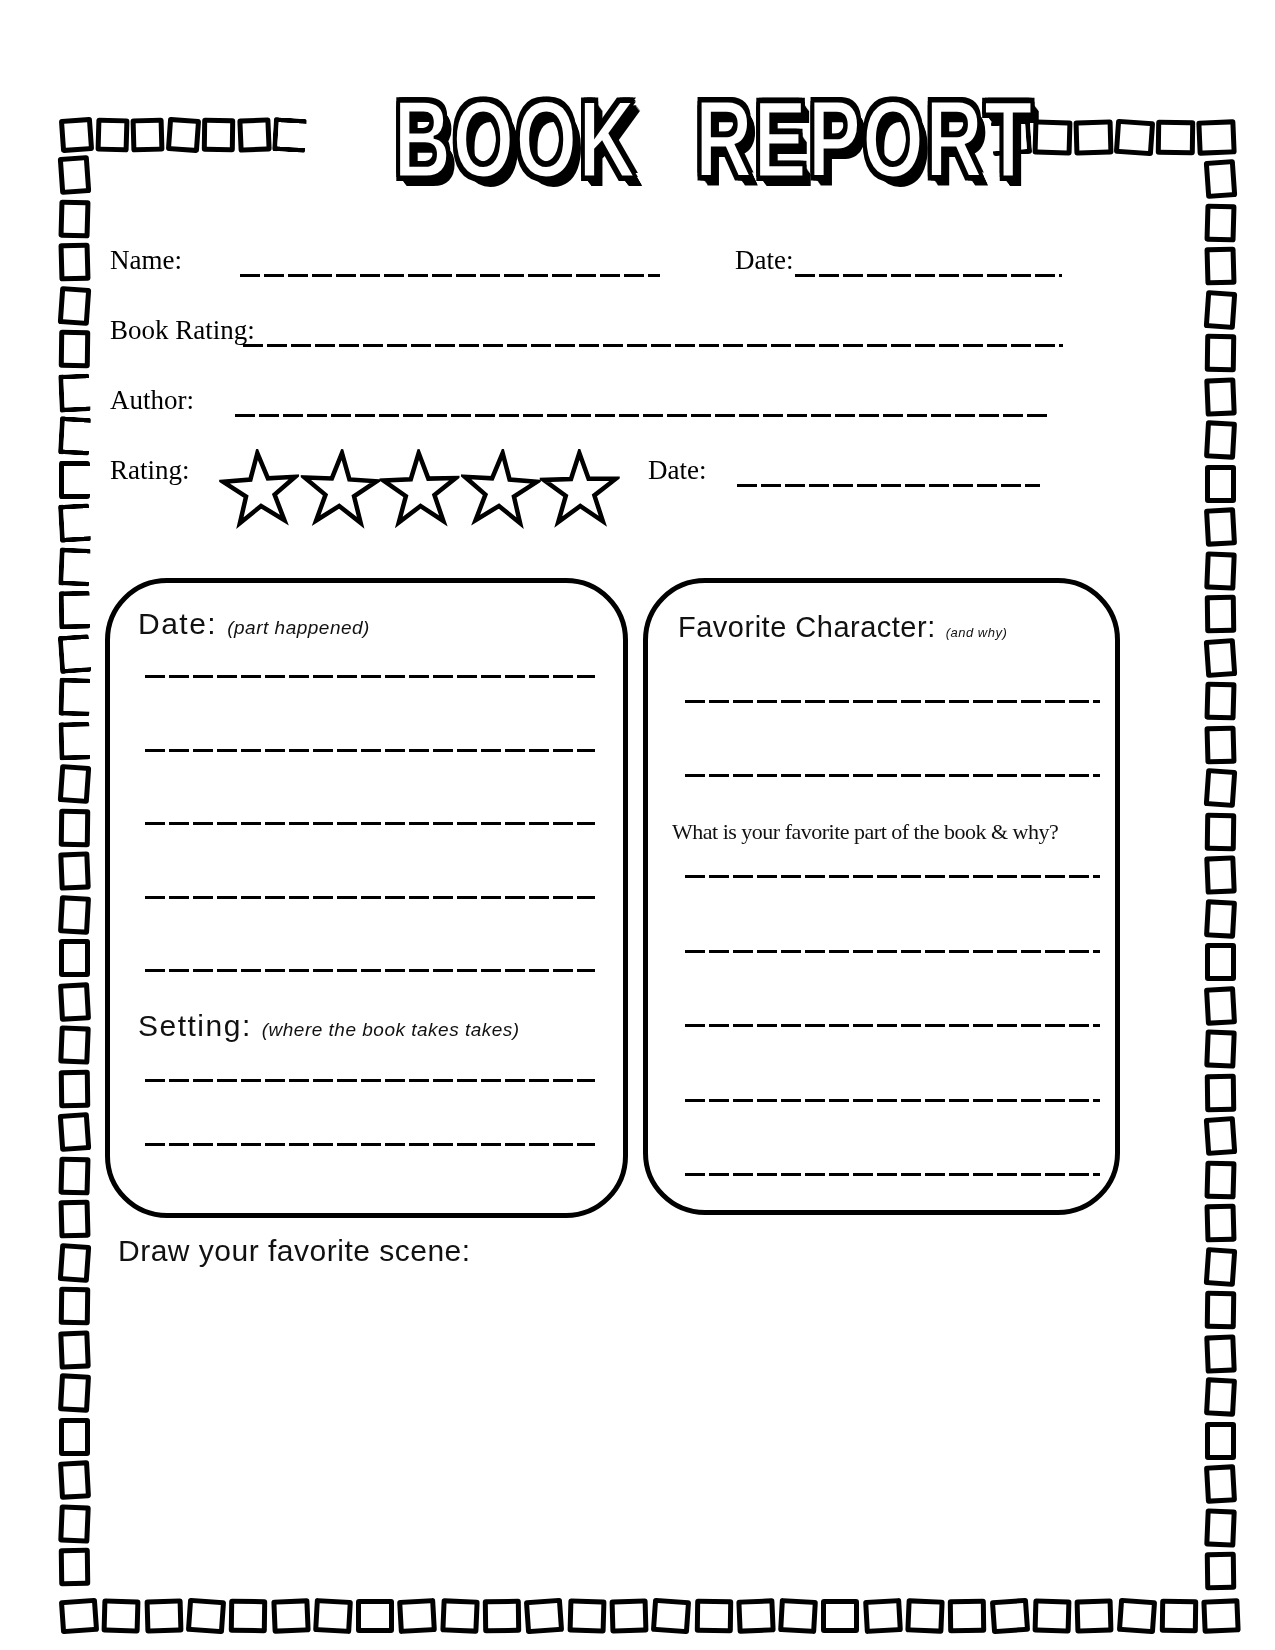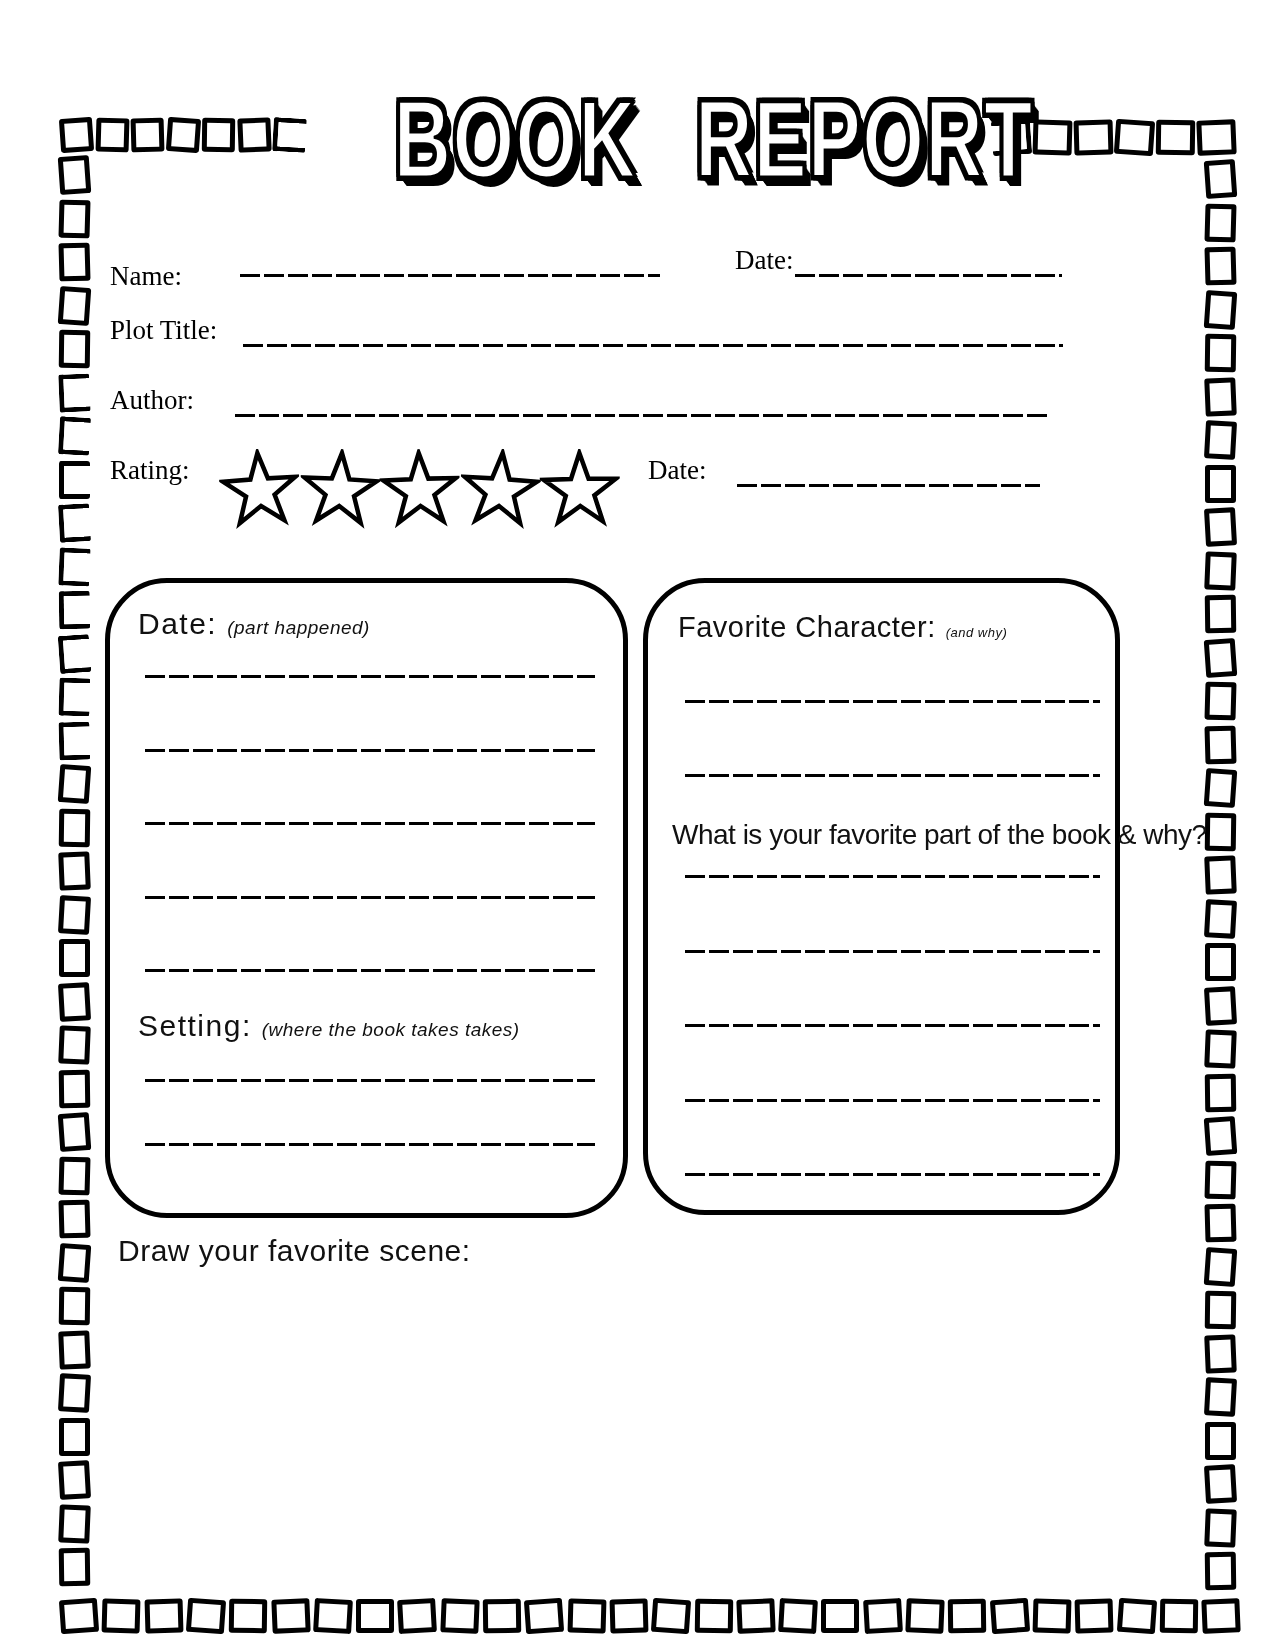--- a/index.html
+++ b/index.html
@@ -22,21 +22,21 @@
          background:repeating-linear-gradient(90deg,#000 0 20px,rgba(0,0,0,0) 20px 24px);}
   
   .stars{position:absolute;left:220px;top:448px;width:392px;height:86px;display:flex;justify-content:space-between;align-items:center;}
   .star{width:80px;height:84px;flex:0 0 auto;}
   .star path{fill:#fff;stroke:#000;stroke-width:4.5;stroke-linejoin:miter;}
   
   .rbox{position:absolute;box-sizing:border-box;border:5px solid #000;border-radius:62px;background:#fff;}
   .box-head{position:absolute;white-space:nowrap;}
   .bh-main{font-size:30px;letter-spacing:1.5px;color:#111;}
   .bh-hint{font-size:19px;font-style:italic;letter-spacing:.5px;color:#111;margin-left:10px;}
-  .question{position:absolute;font-size:28px;letter-spacing:-.5px;white-space:nowrap;color:#111;}
+  .question{position:absolute;font-size:22px;letter-spacing:-.5px;white-space:nowrap;color:#111;font-family:Liberation Serif, serif;}
   .draw-label{position:absolute;left:118px;top:1234px;font-size:30px;letter-spacing:.5px;color:#111;}
   .lines{position:absolute;}
 </style>
 </head>
 <body>
 
 <div class="page">
 
   <div class="brun" style="left:60px;top:118px;width:260px;height:36px">
       <span class="bsq" style="left: 0px; top: 0px; width: 33px; height: 34px; transform: rotate(-4deg);"></span>
@@ -151,26 +151,26 @@
       <span class="bsq" style="left: 930.6px; top: 0px; width: 38px; height: 34px; transform: rotate(-4deg);"></span>
       <span class="bsq" style="left: 972.9px; top: 0px; width: 38px; height: 34px; transform: rotate(1.6deg);"></span>
       <span class="bsq" style="left: 1015.2px; top: 0px; width: 38px; height: 34px; transform: rotate(-1.6deg);"></span>
       <span class="bsq" style="left: 1057.5px; top: 0px; width: 38px; height: 34px; transform: rotate(4deg);"></span>
       <span class="bsq" style="left: 1099.8px; top: 0px; width: 38px; height: 34px; transform: rotate(0.8deg);"></span>
       <span class="bsq" style="left: 1142.1px; top: 0px; width: 38px; height: 34px; transform: rotate(-2.4deg);"></span>
     </div>
 
   <div class="title">BOOK REPORT</div>
 
-  <div class="slabel" style="left:110px;top:260px">Name:</div>
+  <div class="slabel" style="left:110px;top:244px">Name:</div>
   <div class="hline" style="left:240px;top:274px;width:420px"></div>
   <div class="slabel" style="left:735px;top:244px">Date:</div>
   <div class="hline" style="left:795px;top:274px;width:267px"></div>
 
-  <div class="slabel" style="left:110px;top:314px">Plot Title:</div>
+  <div class="slabel" style="left:110px;top:314px">Book Rating:</div>
   <div class="hline" style="left:243px;top:344px;width:820px"></div>
 
   <div class="slabel" style="left:110px;top:384px">Author:</div>
   <div class="hline" style="left:235px;top:414px;width:813px"></div>
 
   <div class="slabel" style="left:110px;top:454px">Rating:</div>
   <div class="stars">
       <svg viewBox="0 0 80 84" class="star" style="transform: rotate(-4deg);">
         <path d="M40,4 L48.8,29.9 L76.1,30.3 L54.3,46.6 L62.3,72.7 L40,57 L17.7,72.7 L25.7,46.6 L3.9,30.3 L31.2,29.9 Z"></path>
       </svg>

